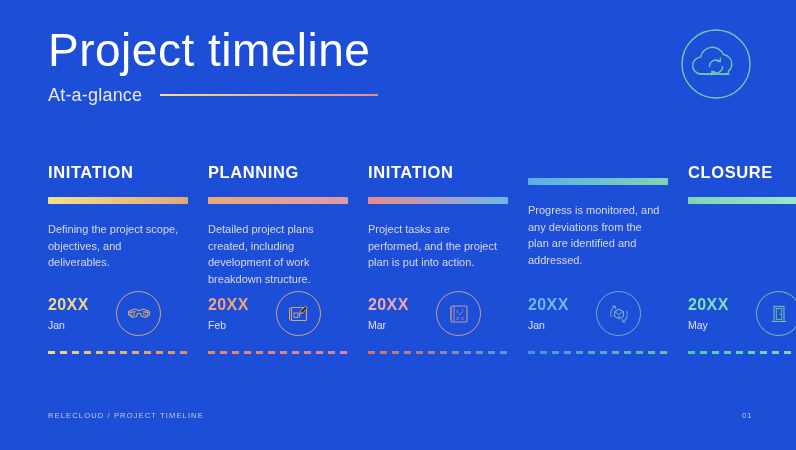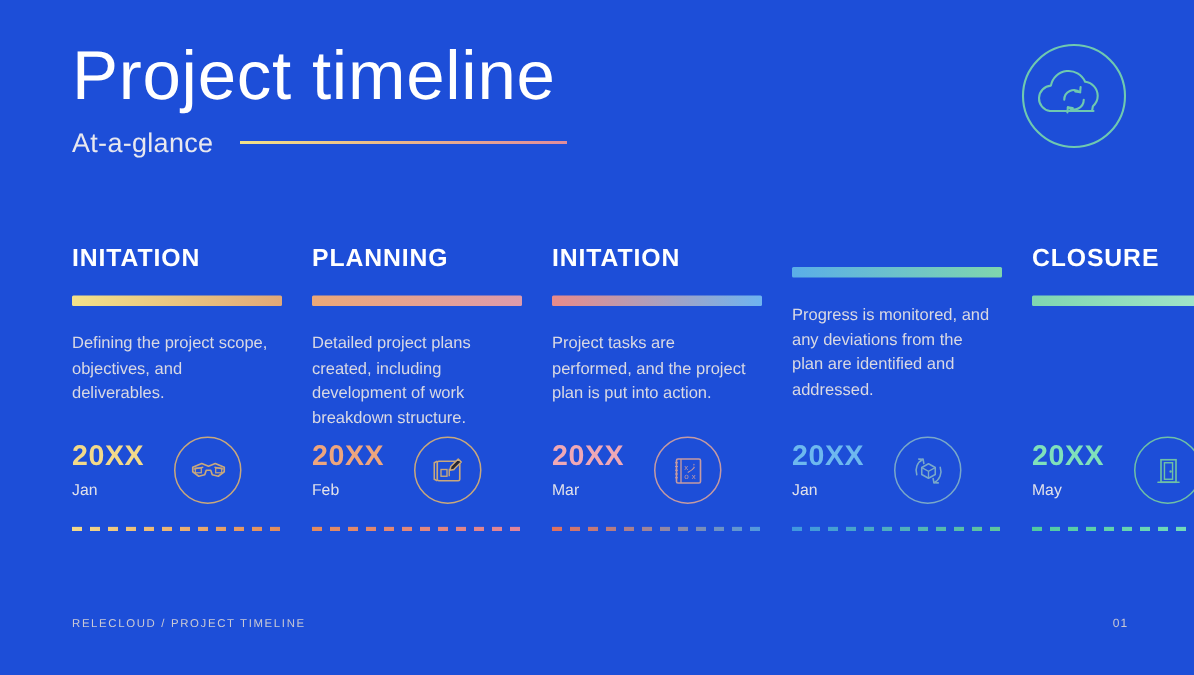--- a/index.html
+++ b/index.html
@@ -44,21 +44,21 @@
   }
   .col-desc {
     margin-top:17px; font-size:11px; line-height:1.52;
     color:#d9d9e3; font-weight:400; width:133px;
   }
 
   .year-row {
     position:absolute; display:flex; align-items:center; gap:12px;
   }
   .year-block { width:56px; }
-  .year { font-size:19px; font-weight:700; letter-spacing:.4px; }
+  .year { font-size:16px; font-weight:700; letter-spacing:.4px; }
   .month { font-size:10.5px; color:#e2e2ea; margin-top:5px; font-weight:400; }
 
   .icon-circle {
     width:45px; height:45px; border-radius:50%;
     border:1.3px solid rgba(255,255,255,.45);
     display:flex; align-items:center; justify-content:center;
     flex:0 0 45px;
   }
 
   .dash-line {

